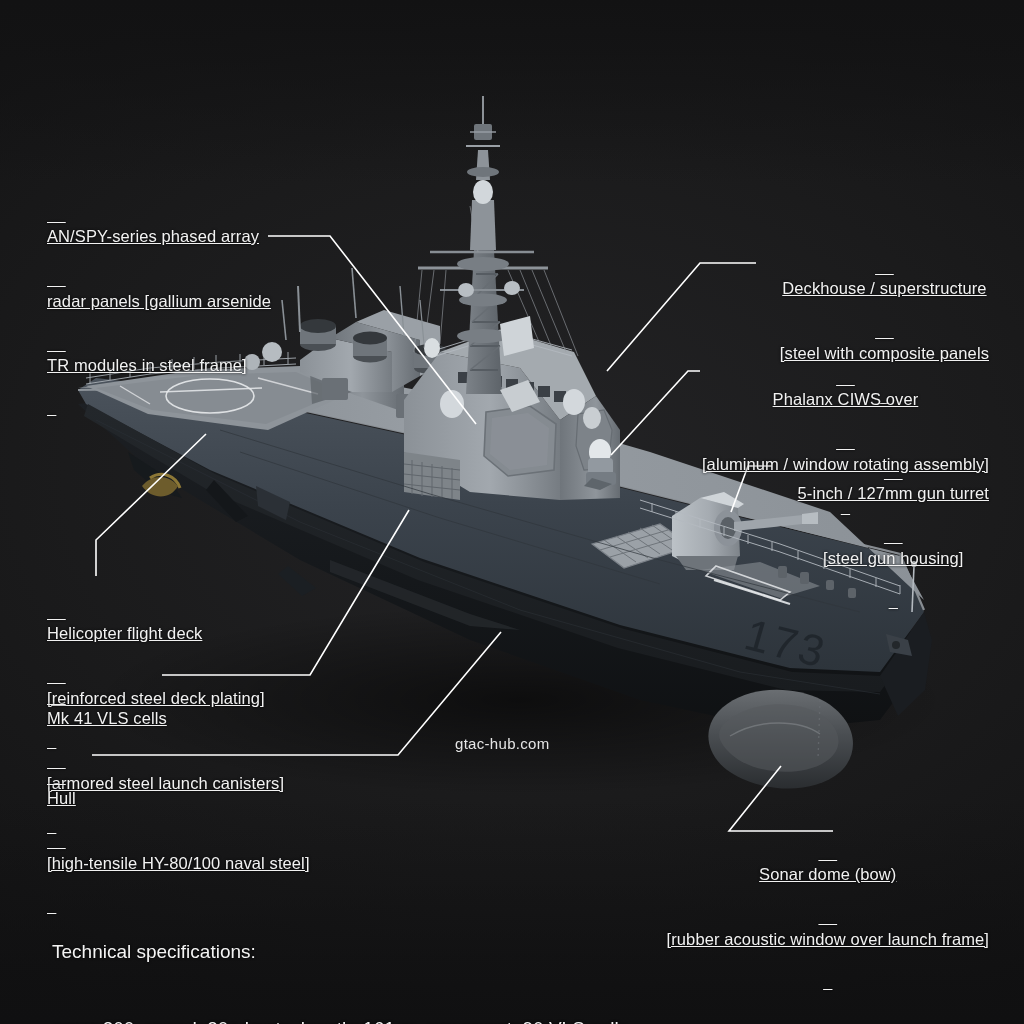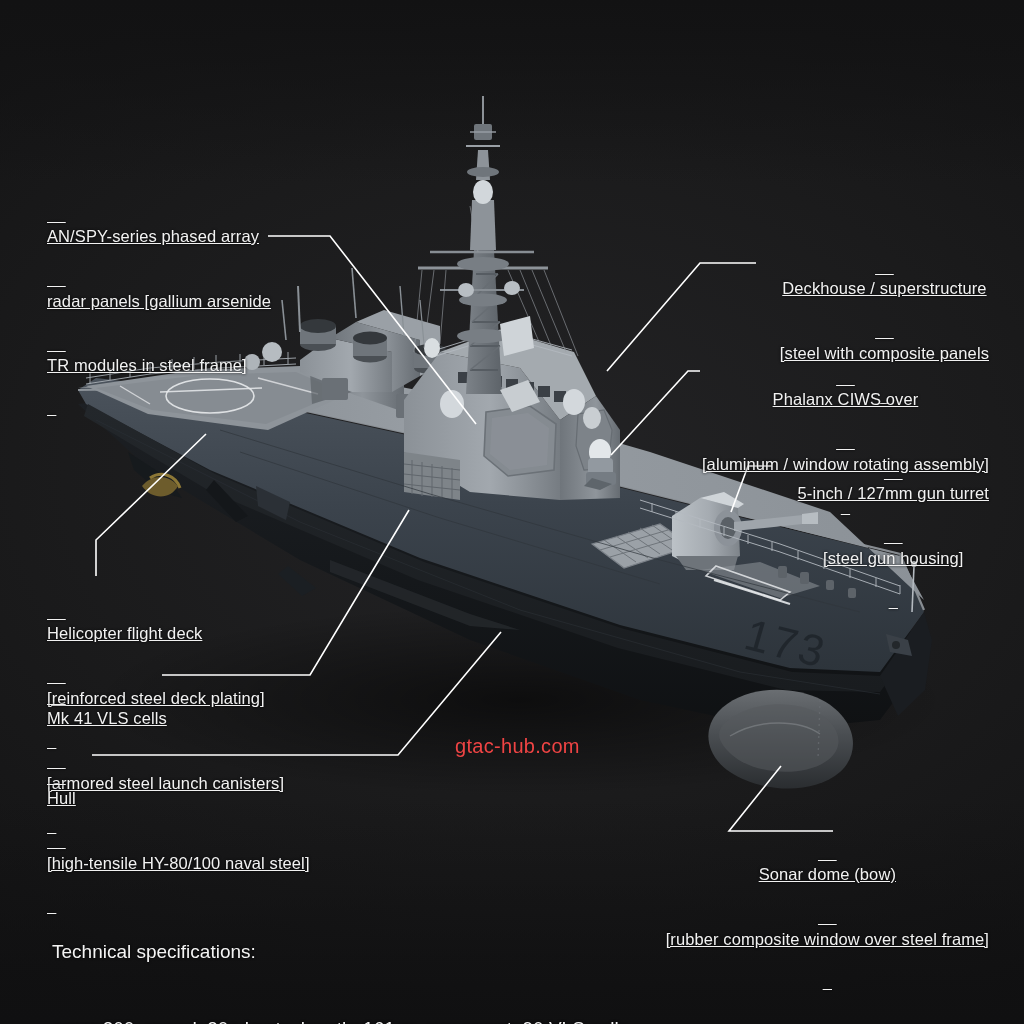--- a/index.html
+++ b/index.html
@@ -20,22 +20,22 @@
   
   .label{position:absolute;color:#f2f2f2;font-size:16.5px;line-height:21.5px;
          letter-spacing:.1px;white-space:pre;text-shadow:0 0 3px rgba(0,0,0,.9);text-decoration:underline;}
   .label.right{text-align:center;}
   .label.left{text-align:left;}
 
   .spec{position:absolute;left:52px;top:888px;color:#f4f4f4;
         font-size:19px;line-height:25.5px;white-space:pre;
         text-shadow:0 0 3px rgba(0,0,0,.9);}
 
-  .watermark{position:absolute;left:455px;top:735px;color:#ef4444;
-             font-size:20px;letter-spacing:.3px;}
+  .watermark{position:absolute;left:455px;top:735px;color:#e5e5e5;
+             font-size:15px;letter-spacing:.3px;}
 
   
   svg.overlay{position:absolute;left:0;top:0;width:1024px;height:1024px;overflow:visible;}
   .lead{fill:none;stroke:#ffffff;stroke-width:1.6;stroke-linecap:butt;stroke-linejoin:miter;}
 
   
   #ship{position:absolute;left:0;top:0;width:1024px;height:1024px;}
 </style>
 </head>
 <body>
@@ -371,21 +371,21 @@
     <div>[armored steel launch canisters]</div>
   </div>
 
   <div class="label left" style="left:47px;top:745px;">
     <div>Hull</div>
     <div>[high-tensile HY-80/100 naval steel]</div>
   </div>
 
   <div class="label right" style="right:35px;top:821px;">
     <div>Sonar dome (bow)</div>
-    <div>[rubber composite window over steel frame]</div>
+    <div>[rubber acoustic window over launch frame]</div>
   </div>
 
   <div class="watermark">gtac-hub.com</div>
 
   <div class="spec">
     <div>Technical specifications:</div>
     <div>crew: 300, speed: 30+ knots, length: 161 m, armament: 90 VLS cells,</div>
     
   </div>
 

